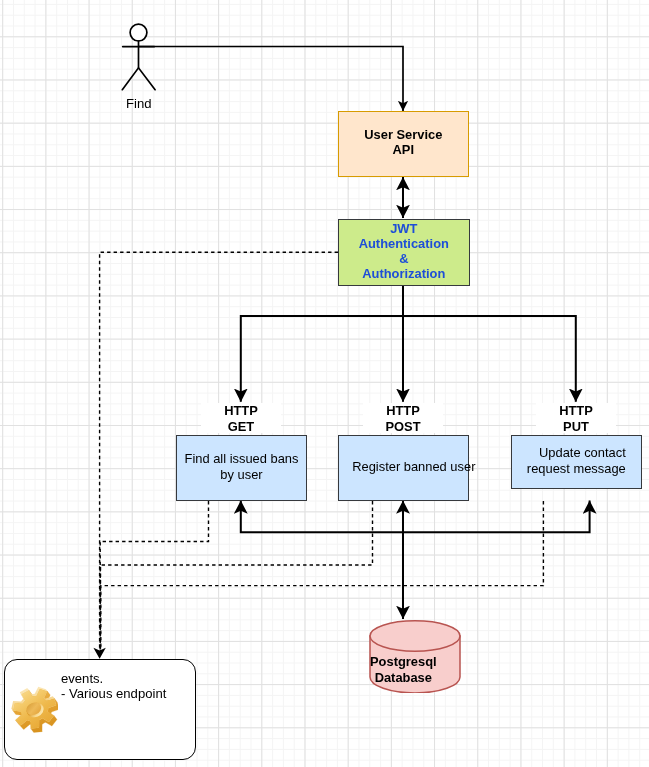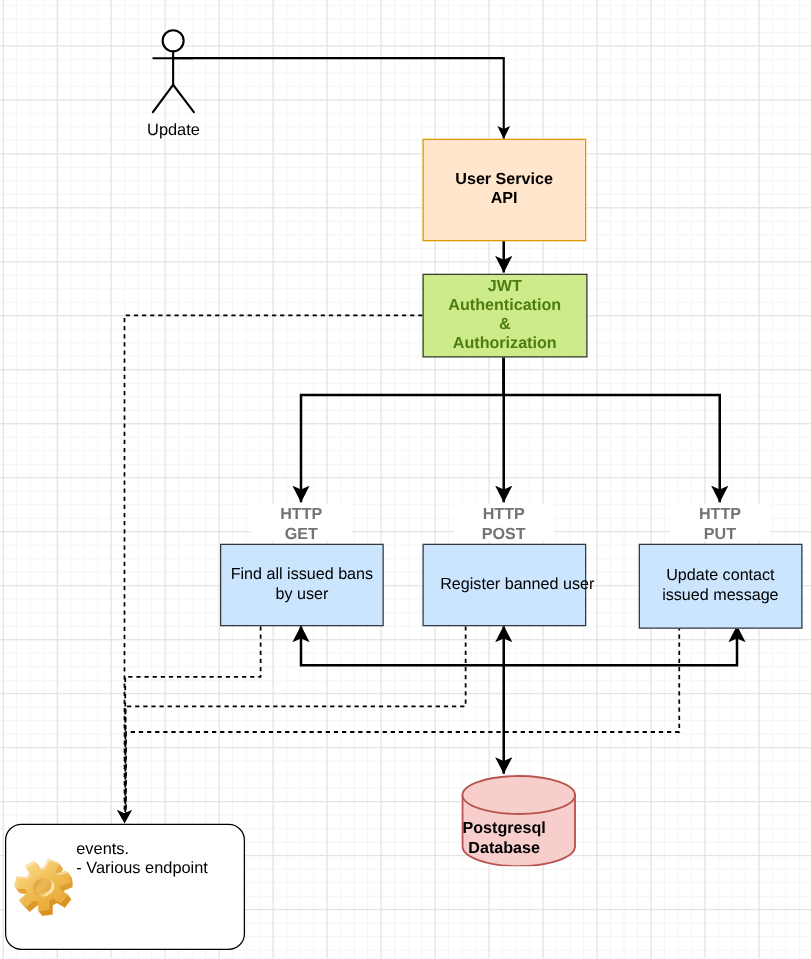--- a/index.html
+++ b/index.html
@@ -18,26 +18,26 @@
       linear-gradient(to bottom, #f4f4f4 1px, transparent 1px);
     background-size: 43.2px 43.2px, 43.2px 43.2px, 10.8px 10.8px, 10.8px 10.8px;
     background-position: 2.2px 36.3px, 2.2px 36.3px, 2.2px 36.3px, 2.2px 36.3px;
   }
   svg#canvas{position:absolute;left:0;top:0;}
   .node{position:absolute;box-sizing:border-box;display:flex;align-items:center;
         justify-content:center;text-align:center;}
   .nodetxt{line-height:15.2px;white-space:nowrap;position:relative;top:-1.4px;}
   .n-orange{background:#ffe6cc;border:1.6px solid #d79b00;color:#000;
             font-weight:bold;font-size:12.9px;}
-  .n-green{background:#cdeb8b;border:1.6px solid #36393d;color:#4d7c0f;
+  .n-green{background:#cdeb8b;border:1.6px solid #36393d;color:#1d4ed8;
            font-weight:bold;font-size:12.9px;}
   .n-blue{background:#cce5ff;border:1.6px solid #36393d;color:#000;
           font-weight:normal;font-size:12.9px;}
   .lbl{position:absolute;text-align:center;}
-  .httplbl{font-size:12.9px;font-weight:bold;color:#737373;line-height:15.6px;
+  .httplbl{font-size:12.9px;font-weight:bold;color:#000000;line-height:15.6px;
            background:#ffffff;}
   .actorlbl{font-size:13.1px;color:#000;line-height:15.4px;}
 
   
   #db{position:absolute;left:357.3px;top:620px;width:92px;height:73px;padding-left:12px;}
   #db svg{display:block;}
   .dbtxt{position:absolute;left:0;top:34px;width:92px;text-align:center;
          font-size:12.9px;font-weight:bold;color:#000;line-height:16.3px;}
 
   
@@ -114,21 +114,21 @@
 
   <g id="dashed" stroke="#000000" fill="none" stroke-width="1.4" stroke-dasharray="3.4 3.1">
     <path d="M338,252.2 L99.6,252.2 L99.6,653"></path>
     <path d="M208.5,501 L208.5,541.5 L100.2,541.5 L100.2,653"></path>
     <path d="M372.5,501 L372.5,565.0 L100.5,565.0 L100.5,653"></path>
     <path d="M543.4,501 L543.4,585.6 L100.8,585.6 L100.8,653"></path>
   </g>
   <path d="M99.6,658.8 L93.4,647.8 L99.6,650.6 L105.8,647.8 Z" fill="#000000" stroke="none"></path>
 </svg>
 
-<div class="node n-orange" style="left:337.8px;top:110.8px;width:131px;height:82px;">
+<div class="node n-orange" style="left:337.8px;top:110.8px;width:131px;height:66px;">
   <div class="nodetxt">
     <div>User Service</div>
     <div>API</div>
   </div>
 </div>
 
 <div class="node n-green" style="left:337.8px;top:218.8px;width:132px;height:67px;">
   <div class="nodetxt">
     <div>JWT</div>
     <div>Authentication</div>
@@ -143,41 +143,41 @@
     <div>by user</div>
   </div>
 </div>
 
 <div class="node n-blue" style="left:337.8px;top:435px;width:131px;height:66px;padding-left:21px;">
   <div class="nodetxt">
     <div>Register banned user</div>
   </div>
 </div>
 
-<div class="node n-blue" style="left:510.8px;top:435px;width:131px;height:68px;">
+<div class="node n-blue" style="left:510.8px;top:435px;width:131px;height:54px;text-align:right;">
   <div class="nodetxt">
     <div>Update contact</div>
-    <div>issued message</div>
+    <div>request message</div>
   </div>
 </div>
 
 <div class="lbl httplbl" style="left:201px;top:403px;width:80px;height:30px;">
   <div>HTTP</div>
   <div>GET</div>
 </div>
 <div class="lbl httplbl" style="left:363px;top:403px;width:80px;height:30px;">
   <div>HTTP</div>
   <div>POST</div>
 </div>
 <div class="lbl httplbl" style="left:536px;top:403px;width:80px;height:30px;">
   <div>HTTP</div>
   <div>PUT</div>
 </div>
 
-<div class="lbl actorlbl" style="left:88.8px;top:95.8px;width:100px;">Update</div>
+<div class="lbl actorlbl" style="left:88.8px;top:95.8px;width:100px;">Find</div>
 
 <div id="db">
   <svg width="92" height="73" viewBox="0 0 92 73">
     <path d="M1,16 L1,57 A45,16 0 0 0 91,57 L91,16 Z" fill="#f8cecc" stroke="#b85450" stroke-width="1.5"></path>
     <ellipse cx="46" cy="16" rx="45" ry="15.2" fill="#f8cecc" stroke="#b85450" stroke-width="1.5"></ellipse>
   </svg>
   <div class="dbtxt">
     <div>Postgresql</div>
     <div>Database</div>
   </div>

